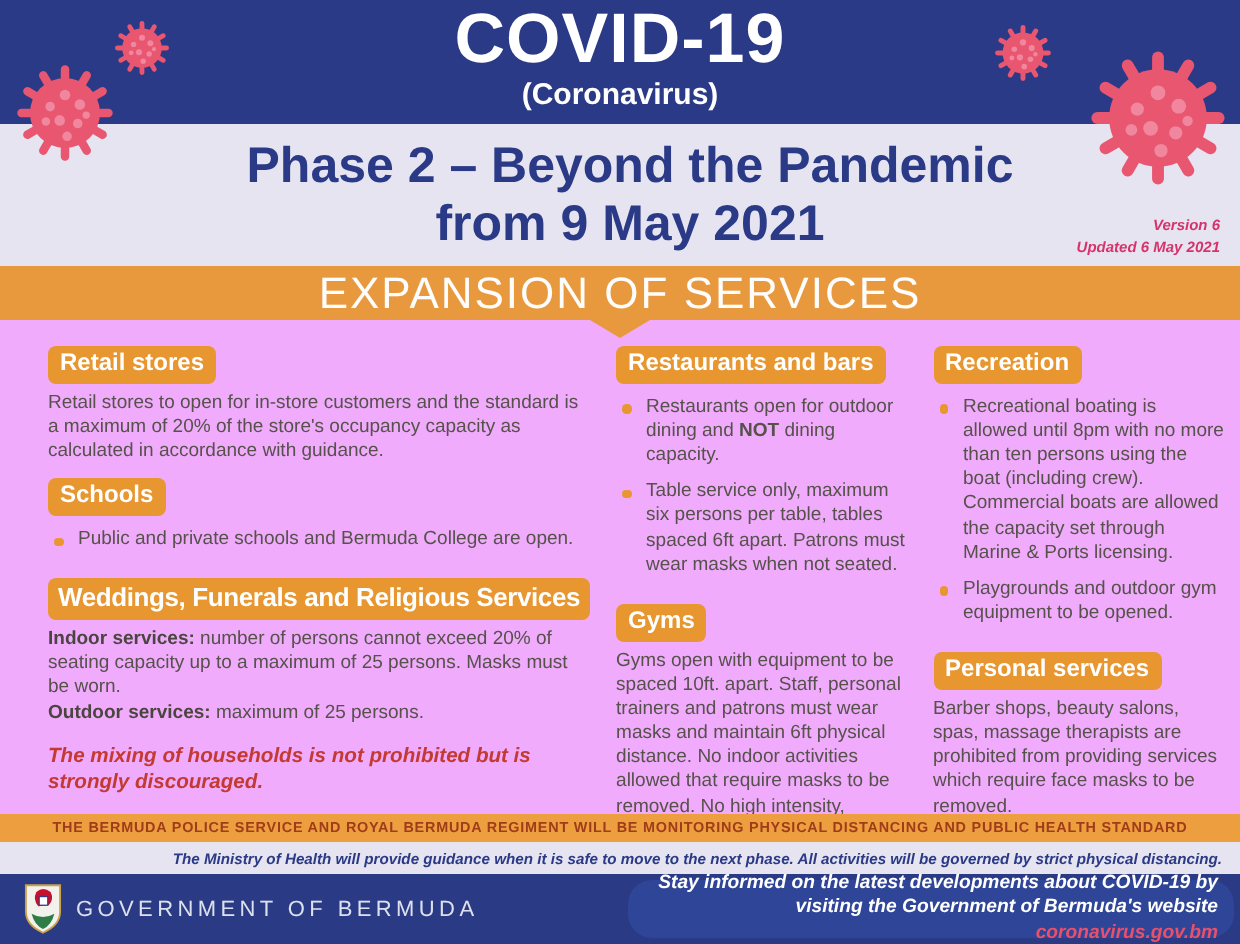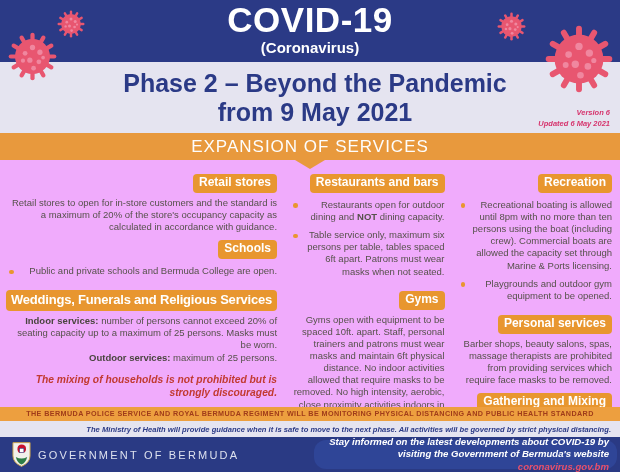--- a/index.html
+++ b/index.html
@@ -11,30 +11,30 @@
     margin:0 auto;
   }
   
   .hdr-navy { position:absolute; top:0; left:0; right:0; height:62px; background:#2b3a86; text-align:center; color:#fff; z-index:1; }
   .hdr-title { font-size:35px; font-weight:bold; line-height:40px; letter-spacing:0.5px; }
   .hdr-sub { font-size:15px; font-weight:bold; line-height:16px; }
   .phase-band { position:absolute; top:62px; left:0; right:0; height:71px; background:#e5e4f0; text-align:center; color:#2b3a86; z-index:1; }
   .phase-line { font-size:25px; font-weight:bold; line-height:29px;padding-left:10px; }
   .phase-band .pad { height:7px; }
   .version-box { position:absolute; right:10px; top:46px; text-align:right; color:#d6336c; font-size:7.5px; font-weight:bold; font-style:italic; line-height:1.4; }
-  .banner { position:absolute; top:133px; left:0; right:0; height:27px; background:#e8993d; color:#fdfdfd; text-align:center; font-size:17px; line-height:27px; letter-spacing:1px; z-index:2; }
+  .banner { position:absolute; top:133px; left:0; right:0; height:27px; background:#e8993d; color:#fdfdfd; text-align:center; font-size:22px; line-height:27px; letter-spacing:1px; z-index:2; }
   .banner-tri { position:absolute; top:160px; left:50%; transform:translateX(-50%); width:0; height:0; border-left:15px solid transparent; border-right:15px solid transparent; border-top:9px solid #e8993d; z-index:2; }
   
   .virus { position:absolute; z-index:3; }
   .v-tl-big   { left:6px;   top:30px;  width:53px; height:53px; }
   .v-tl-small { left:56px;  top:9px;   width:30px; height:30px; }
   .v-tr-small { left:496px; top:11px;  width:31px; height:31px; }
   .v-tr-big   { left:542px; top:22px;  width:74px; height:74px; }
   
-  .content { position:absolute; top:160px; left:0; right:0; height:247px; padding:12px 8px 0 6px; display:grid; grid-template-columns:repeat(3,1fr); column-gap:13px; z-index:1;text-align:right; }
+  .content { position:absolute; top:160px; left:0; right:0; height:247px; padding:12px 8px 0 24px; display:grid; grid-template-columns:repeat(3,1fr); column-gap:13px; z-index:1; }
   .tag { display:inline-block; background:#e8962f; color:#fff; font-weight:bold; font-size:12px; line-height:1.15; padding:2px 6px 3px; border-radius:4px; margin:7px 0 4px; }
   .col section:first-child .tag { margin-top:0; }
   .tag.narrow { font-size:13px; letter-spacing:-0.2px; white-space:nowrap; padding:3px 5px 3px; }
   .body-txt { font-size:9.5px; line-height:1.28; color:#56514b; }
   .body-txt b { color:#4a453f;margin-top:48px; }
   ul.blist { list-style:none; margin-top:2px; }
   ul.blist li { position:relative; padding-left:15px; margin-bottom:6px; font-size:9.5px; line-height:1.28; color:#56514b; }
   ul.blist li::before { content:""; position:absolute; left:3px; top:4.5px; width:4.5px; height:4.5px; border-radius:50%; background:#e8962f; }
   .red-note { margin-top:9px; color:#c23a31; font-weight:bold; font-style:italic; font-size:10.3px; line-height:1.32; }
   

